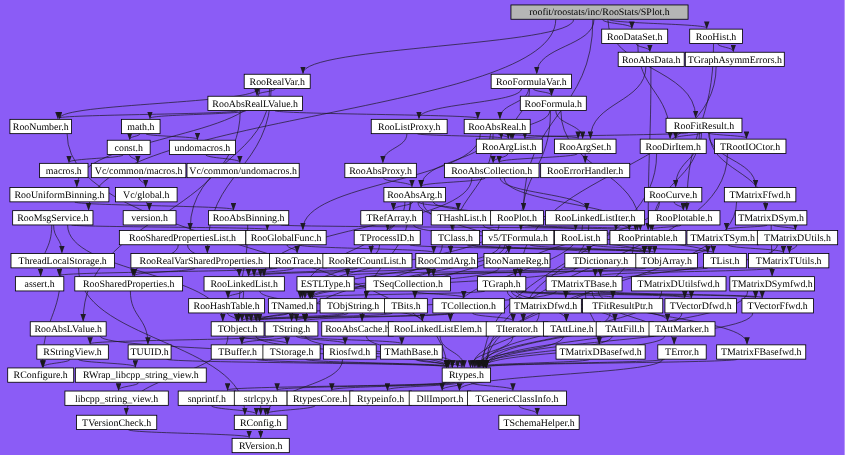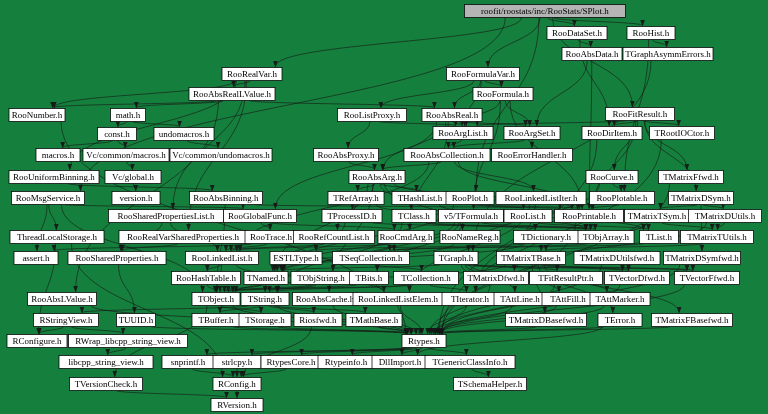--- a/index.html
+++ b/index.html
@@ -1,17 +1,17 @@
 <!DOCTYPE html>
 <html><head>
 <meta charset="utf-8">
 <title>Include dependency graph</title>
 <style>
   html,body{margin:0;padding:0;background:#ffffff;}
-  .page{position:relative;width:768px;height:414px;background:#15803d;overflow:hidden;text-decoration:underline;}
+  .page{position:relative;width:768px;height:414px;background:#8b5cf6;overflow:hidden;text-decoration:underline;}
   svg{display:block;}
   .edge{fill:none;stroke:#161616;stroke-width:.65;opacity:.92;}
   .node-rect{fill:#ffffff;stroke:#000000;stroke-width:.75;}
   .node-rect.root{fill:#b5b5b5;}
   .node-label{font-family:"Liberation Serif",serif;font-size:9px;fill:#000000;text-anchor:middle;}
 </style>
 </head>
 <body>
 
 <div class="page">

